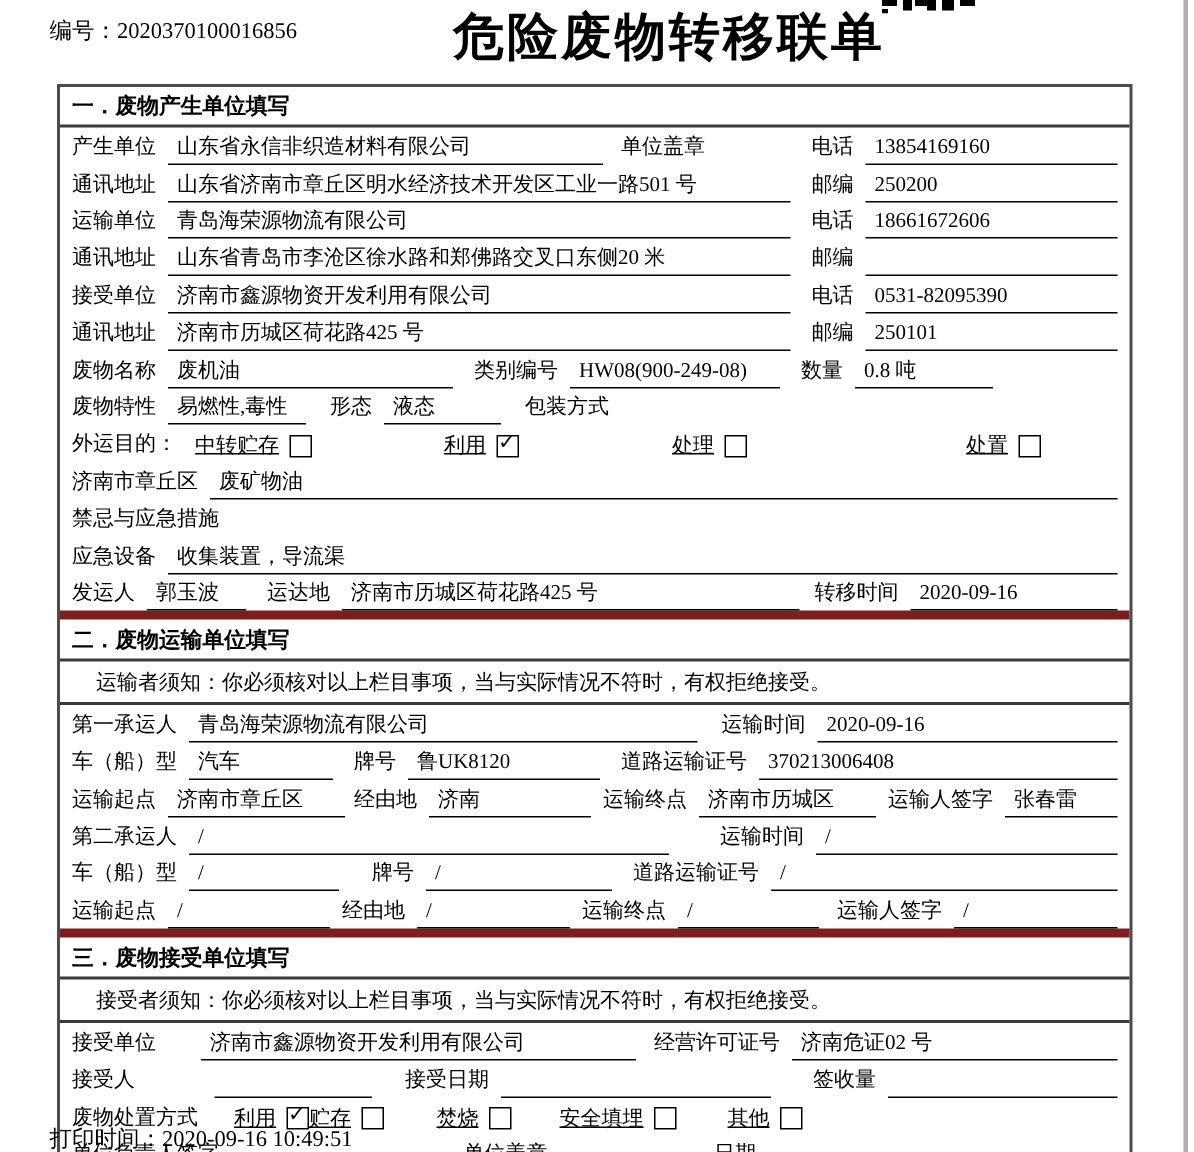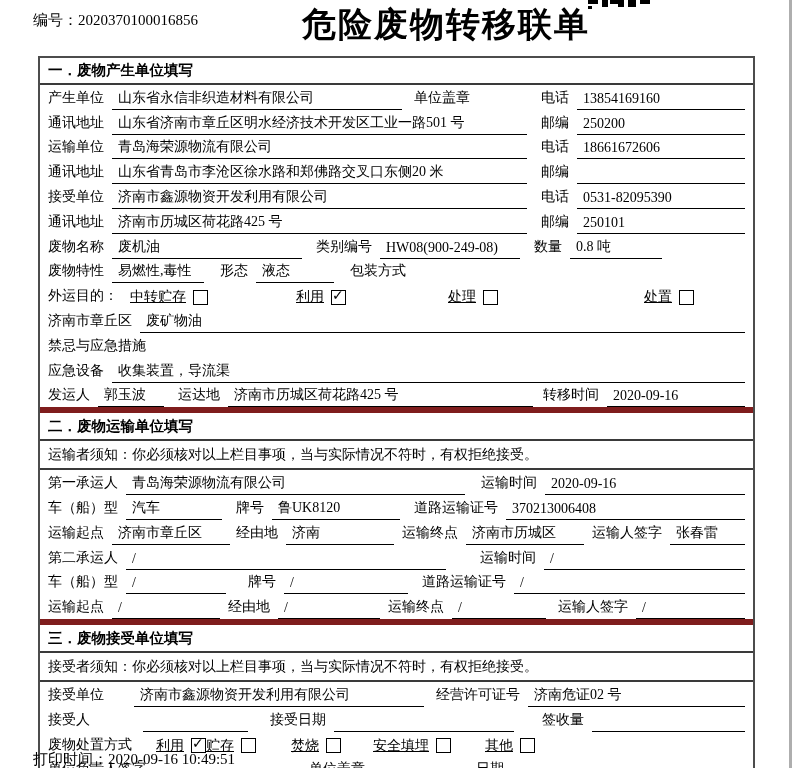--- a/index.html
+++ b/index.html
@@ -9,21 +9,21 @@
   .doc-header{position:relative;height:56px;}
   .no-line{position:absolute;left:33px;top:11px;font-size:15px;white-space:nowrap;}
   .title{position:absolute;left:446px;top:2px;transform:translateX(-50%);margin:0;
          font-family:"Liberation Sans",sans-serif;font-weight:bold;font-size:34px;
          letter-spacing:2px;white-space:nowrap;}
   .qr{position:absolute;left:588px;top:0;}
   .form{margin-left:38px;width:717px;border:2px solid #4c4c4c;box-sizing:border-box;background:#fff;}
   .sec-head{display:flex;align-items:center;height:25px;padding:0 8px;border-bottom:2px solid #3a3a3a;
             font-family:"Liberation Sans",sans-serif;font-weight:bold;font-size:14.5px;}
   .sec-head.mid{border-top:6px solid #7f1d1d;height:26px;}
-  .notice{display:flex;align-items:center;height:27px;padding:0 8px;border-bottom:2px solid #3a3a3a;}
+  .notice{display:flex;align-items:center;height:27px;padding:0 24px;border-bottom:2px solid #3a3a3a;}
   .row{display:flex;align-items:flex-end;height:24.8px;padding:0 8px;box-sizing:border-box;}
   .lbl{flex:0 0 auto;white-space:nowrap;padding-bottom:3px;margin-right:8px;}
   .val{flex:0 0 auto;border-bottom:1px solid #000;white-space:nowrap;overflow:hidden;
        padding:0 4px 2px 6px;box-sizing:border-box;min-height:17px;}
   .val.grow{flex:1 1 auto;}
   .sp{flex:1 1 auto;}
   .cb{display:flex;align-items:center;flex:0 0 auto;padding-bottom:2px;}
   .cbl{white-space:nowrap;text-decoration:underline;}
   .cbox{width:13px;height:13px;border:1px solid #000;margin-left:7px;position:relative;flex:0 0 auto;}
   .cbox i{font-style:normal;position:absolute;left:0px;top:-4px;font-size:14px;font-weight:bold;

